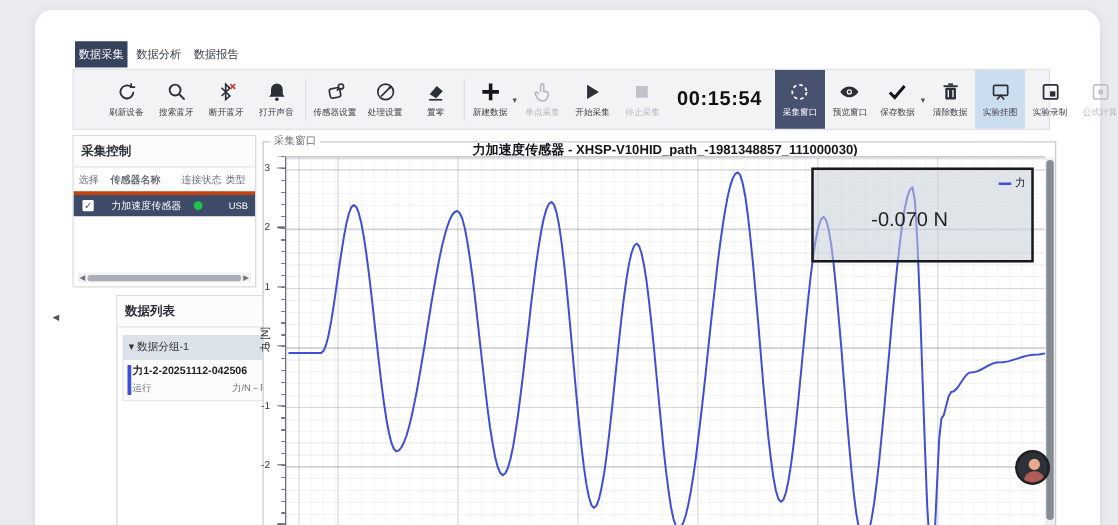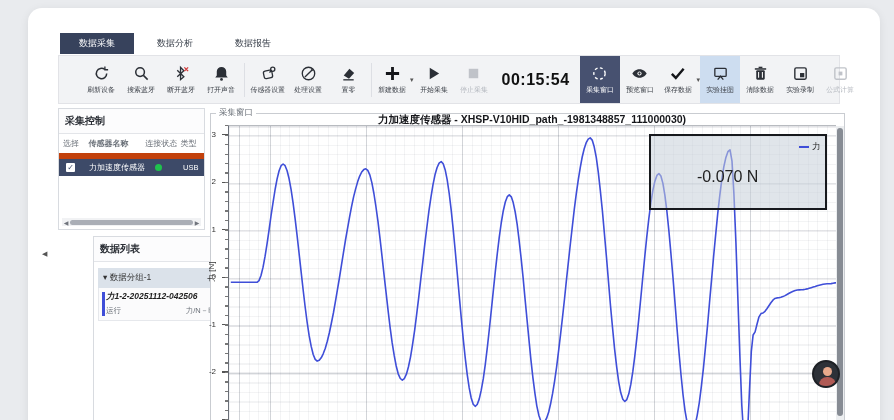--- a/index.html
+++ b/index.html
@@ -2,21 +2,21 @@
 <html><head>
 <meta charset="utf-8">
 <style>
   * { margin:0; padding:0; box-sizing:border-box; }
   html,body { width:894px; height:420px; overflow:hidden;
     font-family:"Liberation Sans","DejaVu Sans",sans-serif; background:#e9ebee; }
   .card { position:absolute; left:28px; top:8px; width:852px; height:440px;
     background:#ffffff; border-radius:14px; box-shadow:0 2px 10px rgba(0,0,0,.08); }
   
   .tabs { position:absolute; left:60px; top:33px; display:flex; gap:4px; }
-  .tab { font-size:9px; padding:4px 19px; color:#333a45; cursor:default; }
+  .tab { font-size:9px; padding:4px 3px; color:#333a45; cursor:default; }
   .tab.active { background:#37425c; color:#fff; }
   
   .toolbar { position:absolute; left:58px; top:55px; width:782px; height:49px;
     background:#f2f3f5; border:1px solid #e2e3e7; display:flex; align-items:center;
     padding:0 22px; }
   .tbtn { width:40px; height:47px; display:flex; flex-direction:column; align-items:center;
     justify-content:center; gap:3px; flex:0 0 auto; }
   .tbtn .lab { font-size:7.5px; color:#3c4048; white-space:nowrap; transform:scale(.92); }
   .tbtn svg { width:17px; height:17px; }
   .tbtn.disabled .lab { color:#b3b7be; }
@@ -24,40 +24,40 @@
   .timer { font-size:16px; font-weight:bold; color:#111; margin:0 10px 0 8px; letter-spacing:.5px; }
   .tbtn.dark { background:#475170; }
   .tbtn.dark .lab { color:#fff; }
   .tbtn.lite { background:#cdddf0; }
   .sep { width:1px; height:34px; background:#dddfe4; margin:0 3px; flex:0 0 auto; }
   
   .panel { position:absolute; background:#fff; border:1px solid #d8dbe0; }
   .ptitle { font-size:10px; font-weight:bold; color:#2a2e35; padding:5px 6px;
     border-bottom:1px solid #e3e5e9; background:#fcfcfd; }
   .thead { display:flex; font-size:8px; color:#6a7078; padding:4px 4px;
-    border-bottom:6px solid #c2410c; }
+    border-bottom:3px solid #c2410c; }
   .thead span:nth-child(1){width:26px;} .thead span:nth-child(2){width:58px;font-weight:bold;}
   .thead span:nth-child(3){width:36px;} .thead span:nth-child(4){width:20px;}
   .srow { display:flex; align-items:center; font-size:8px; color:#fff;
     background:#3d4a68; padding:3px 4px; height:17px; }
   .srow .cbx { width:9px; height:9px; background:#fff; border-radius:1px; margin:0 14px 0 3px;
     color:#3d4a68; font-size:8px; line-height:9px; text-align:center; font-weight:bold; }
   .srow .nm { width:58px; }
   .dot { width:7px; height:7px; border-radius:50%; background:#1fc24d; margin-left:8px; }
   .srow .tp { margin-left:21px; font-size:7.5px; }
   .hscroll { position:absolute; left:3px; right:3px; bottom:3px; height:8px;
     background:#f1f2f4; display:flex; align-items:center; }
   .hscroll .arr { font-size:6px; color:#70747c; width:8px; text-align:center; }
   .hscroll .thumb { flex:1; height:5px; background:#aaaeb6; border-radius:3px; }
   .group { margin:6px 4px 0 4px; background:#dbe2ea; font-size:8.5px; color:#333;
     padding:4px 5px; }
   .ditem { margin:0 4px; background:#fbfbfc; border:1px solid #e6e8ec; border-top:none;
     padding:3px 5px 4px 7px; position:relative; }
   .ditem .bar { position:absolute; left:3px; top:4px; bottom:4px; width:3px; background:#3f4ed8; }
-  .ditem .t1 { font-size:8.5px; font-weight:bold; color:#222;font-style:italic; }
+  .ditem .t1 { font-size:8.5px; font-weight:bold; color:#222; }
   .ditem .t2 { display:flex; justify-content:space-between; font-size:7.5px; color:#6a7078; margin-top:3px; }
   .ditem .dots { position:absolute; right:3px; top:4px; font-size:8px; color:#555; }
   .collapse { position:absolute; left:42px; top:250px; font-size:7px; color:#555; }
   
   .chartbox { position:absolute; left:210px; top:113px; width:635px; height:327px;
     border:1px solid #c9ccd1; border-bottom:none; background:#fff; }
   .chartlabel { position:absolute; left:216px; top:107px; font-size:8.5px; color:#6a7078;
     background:#fff; padding:0 3px; }
   .ctitle { position:absolute; left:228px; top:113px; width:608px; text-align:center;
     font-size:10.5px; font-weight:bold; color:#15161a; }
@@ -167,20 +167,27 @@
 
   <div style="display:flex;align-items:center;">
     <div class="tbtn" style="width:34px">
       <svg viewBox="0 0 18 18" stroke="#15161a" stroke-width="3">
         <path d="M9 2v14M2 9h14"></path>
         </svg>
       <span class="lab">新建数据</span>
     </div>
     <span class="drop">▾</span>
   </div>
+  <div class="tbtn disabled">
+    <svg viewBox="0 0 18 18" fill="none" stroke="#b6bac0" stroke-width="1.4">
+      <path d="M8 9V3.5a1.3 1.3 0 0 1 2.6 0V9"></path>
+      <path d="M10.6 9.5c0-1 2.8-1.4 3.6.2.8 1.6-.4 4.6-1.6 5.8-1.6 1.6-5.4 1.4-6.8-.4L3.4 11c-.8-1.2.8-2.4 1.8-1.4l1.4 1.4"></path>
+      </svg>
+    <span class="lab">单点采集</span>
+  </div>
   <div class="tbtn">
     <svg viewBox="0 0 18 18">
       <polygon points="5,3 15,9 5,15" fill="#2b2f36"></polygon>
       </svg>
     <span class="lab">开始采集</span>
   </div>
   <div class="tbtn disabled">
     <svg viewBox="0 0 18 18">
       <rect x="4" y="4" width="10" height="10" fill="#c0c3c9"></rect>
       </svg>
@@ -205,36 +212,36 @@
   </div>
   <div style="display:flex;align-items:center;">
     <div class="tbtn" style="width:36px">
       <svg viewBox="0 0 18 18" fill="none" stroke="#15161a" stroke-width="2.6">
         <path d="M3 9.5l4.2 4.2L15.5 4"></path>
         </svg>
       <span class="lab">保存数据</span>
     </div>
     <span class="drop">▾</span>
   </div>
+  <div class="tbtn">
+    <svg viewBox="0 0 18 18" fill="#2b2f36">
+      <rect x="4.5" y="5.5" width="9" height="10" rx="1.2"></rect>
+      <rect x="3" y="3.4" width="12" height="1.6"></rect>
+      <rect x="7" y="1.8" width="4" height="1.6"></rect>
+      <path d="M7 7.5v6M11 7.5v6" stroke="#fff" stroke-width="1.1"></path>
+      </svg>
+    <span class="lab">清除数据</span>
+  </div>
   <div class="tbtn lite">
     <svg viewBox="0 0 18 18" fill="none" stroke="#2b2f36" stroke-width="1.4">
       <rect x="3" y="3.5" width="12" height="8.5" rx="1"></rect>
       <path d="M6 15.5l3-3.5 3 3.5"></path>
         <path d="M9 12v-.5"></path>
       </svg>
     <span class="lab">实验挂图</span>
-  </div>
-  <div class="tbtn">
-    <svg viewBox="0 0 18 18" fill="#2b2f36">
-      <rect x="4.5" y="5.5" width="9" height="10" rx="1.2"></rect>
-      <rect x="3" y="3.4" width="12" height="1.6"></rect>
-      <rect x="7" y="1.8" width="4" height="1.6"></rect>
-      <path d="M7 7.5v6M11 7.5v6" stroke="#fff" stroke-width="1.1"></path>
-      </svg>
-    <span class="lab">清除数据</span>
   </div>
   <div class="tbtn">
     <svg viewBox="0 0 18 18" fill="none" stroke="#2b2f36" stroke-width="1.5">
       <rect x="3" y="3" width="12" height="12" rx="1.5"></rect>
       <rect x="8.5" y="8.5" width="4.5" height="4.5" fill="#2b2f36" stroke="none"></rect>
       </svg>
     <span class="lab">实验录制</span>
   </div>
   <div class="tbtn disabled">
     <svg viewBox="0 0 18 18" fill="none" stroke="#c0c3c9" stroke-width="1.5">

